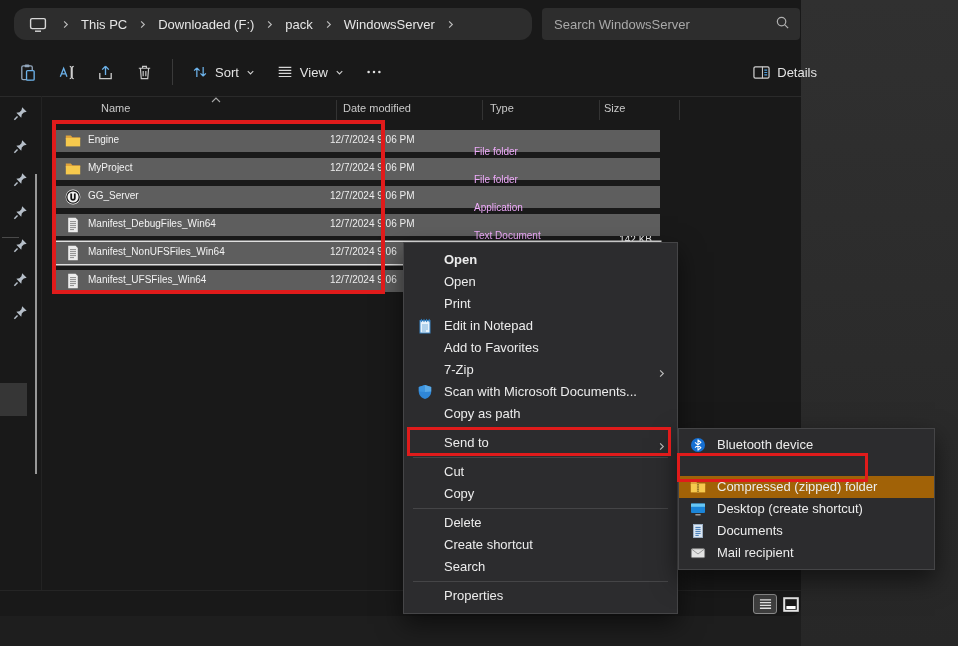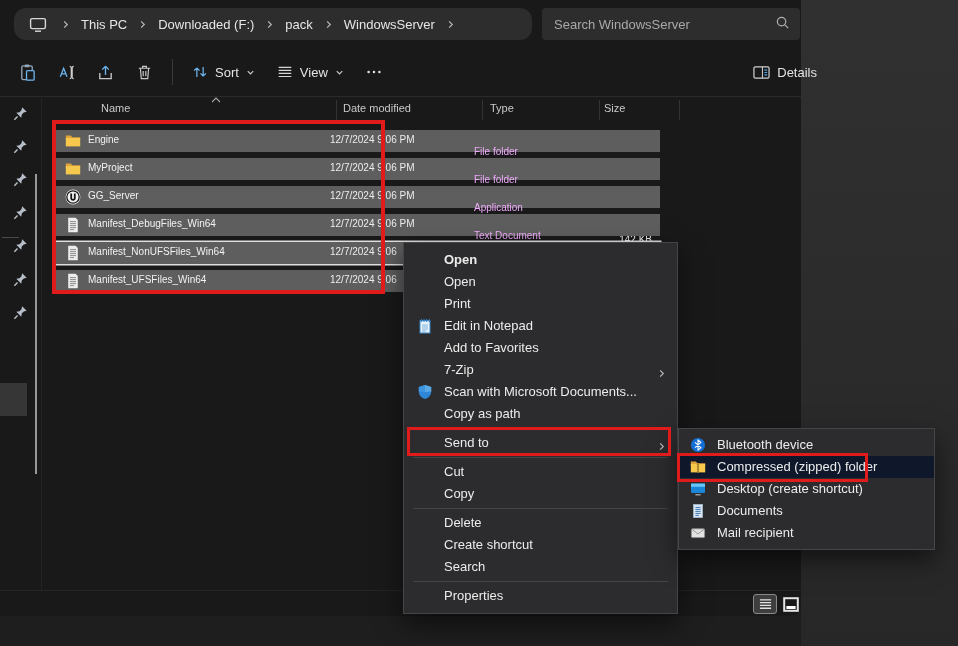--- a/index.html
+++ b/index.html
@@ -81,21 +81,21 @@
   .mitem .micon { position:absolute; left:13px; top:3px; width:16px; height:16px; }
   .mitem .mchev { position:absolute; right:10px; top:5px; }
   .msep { height:1px; background:#454547; margin:3px 9px; }
   
   #sub-menu {
     position:absolute; left:678px; top:428px; width:257px; z-index:25;
     background:#2c2c2e; border:1px solid #454547; box-shadow:0 10px 24px rgba(0,0,0,.55);
     padding:5px 0; color:#ececec; font-size:13px;
   }
   .sitem { position:relative; height:22px; line-height:22px; padding-left:38px; white-space:nowrap; }
-  .sitem.hl { background:#0f172a; }
+  .sitem.hl { background:#a16207;margin-top:20px; }
   .sitem .micon { position:absolute; left:11px; top:3px; width:16px; height:16px; }
   
   #status-line { position:absolute; left:0; top:590px; width:801px; height:1px; background:#252525; }
   #vt-details {
     position:absolute; left:753px; top:594px; width:24px; height:20px;
     background:#3e3e3e; border:1px solid #8a8a8a; border-radius:3px;
     display:flex; align-items:center; justify-content:center;
   }
   #vt-thumbs {
     position:absolute; left:781px; top:596px; width:19px; height:17px;

